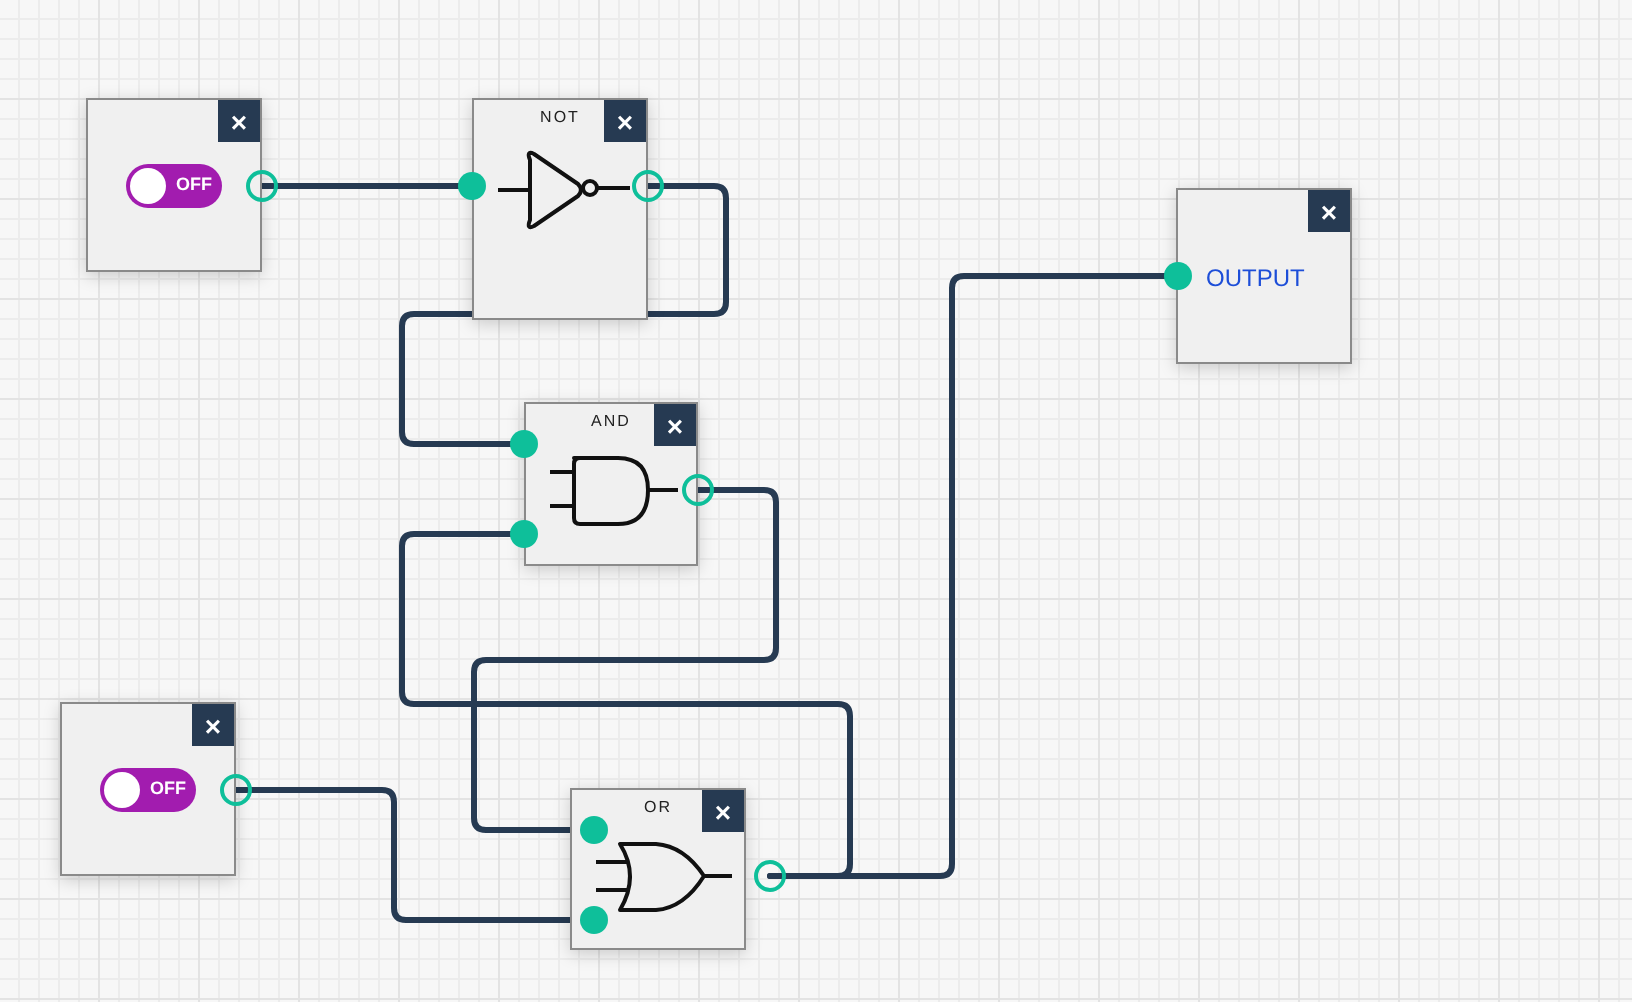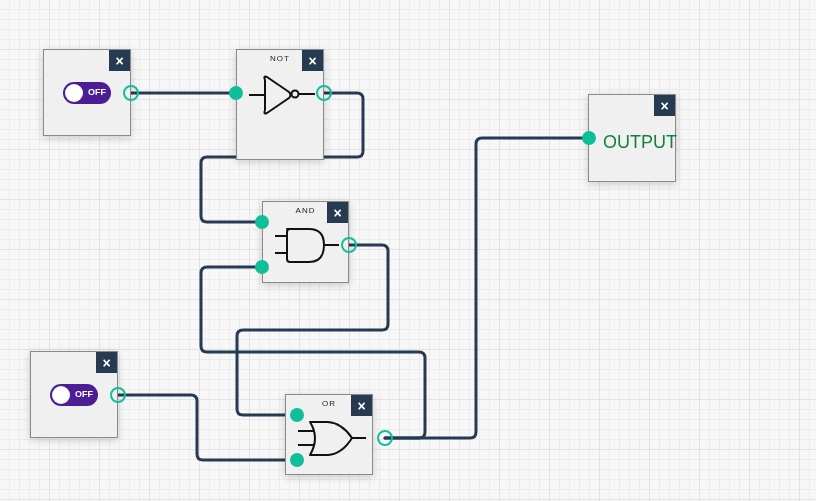--- a/index.html
+++ b/index.html
@@ -27,32 +27,32 @@
     background:#263a52; color:#fff; font-size:14px; font-weight:bold;
     display:flex; align-items:center; justify-content:center; line-height:1;
     cursor:pointer;
   }
   .node-title {
     position:absolute; left:0; right:0; top:4px; text-align:center;
     font-size:8px; letter-spacing:1px; color:#222;
   }
   .toggle {
     position:absolute; width:48px; height:22px; border-radius:11px;
-    background:#4c1d95; cursor:pointer;
+    background:#a21caf; cursor:pointer;
   }
   .toggle .knob {
     position:absolute; left:2px; top:2px; width:18px; height:18px; border-radius:50%;
     background:#fff;
   }
   .toggle .tlabel {
     position:absolute; right:5px; top:5px; font-size:9px; font-weight:bold; color:#fff;
   }
   .gate-svg { position:absolute; }
   .output-label {
-    position:absolute; left:14px; top:37px; font-size:18px; color:#15803d;
+    position:absolute; left:14px; top:37px; font-size:12px; color:#1d4ed8;
   }
   .pin {
     position:absolute; z-index:3; box-sizing:border-box; border-radius:50%;
     cursor:pointer;
   }
   .pin.in { width:14px; height:14px; background:#0ebf9a; }
   .pin.out { width:16px; height:16px; border:2px solid #0ebf9a; background:transparent; }
 </style>
 </head>
 <body>

